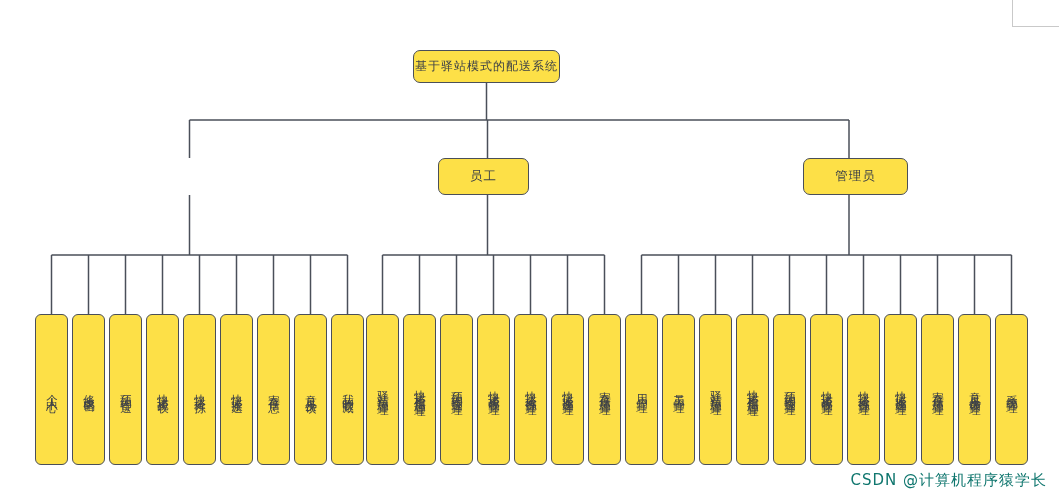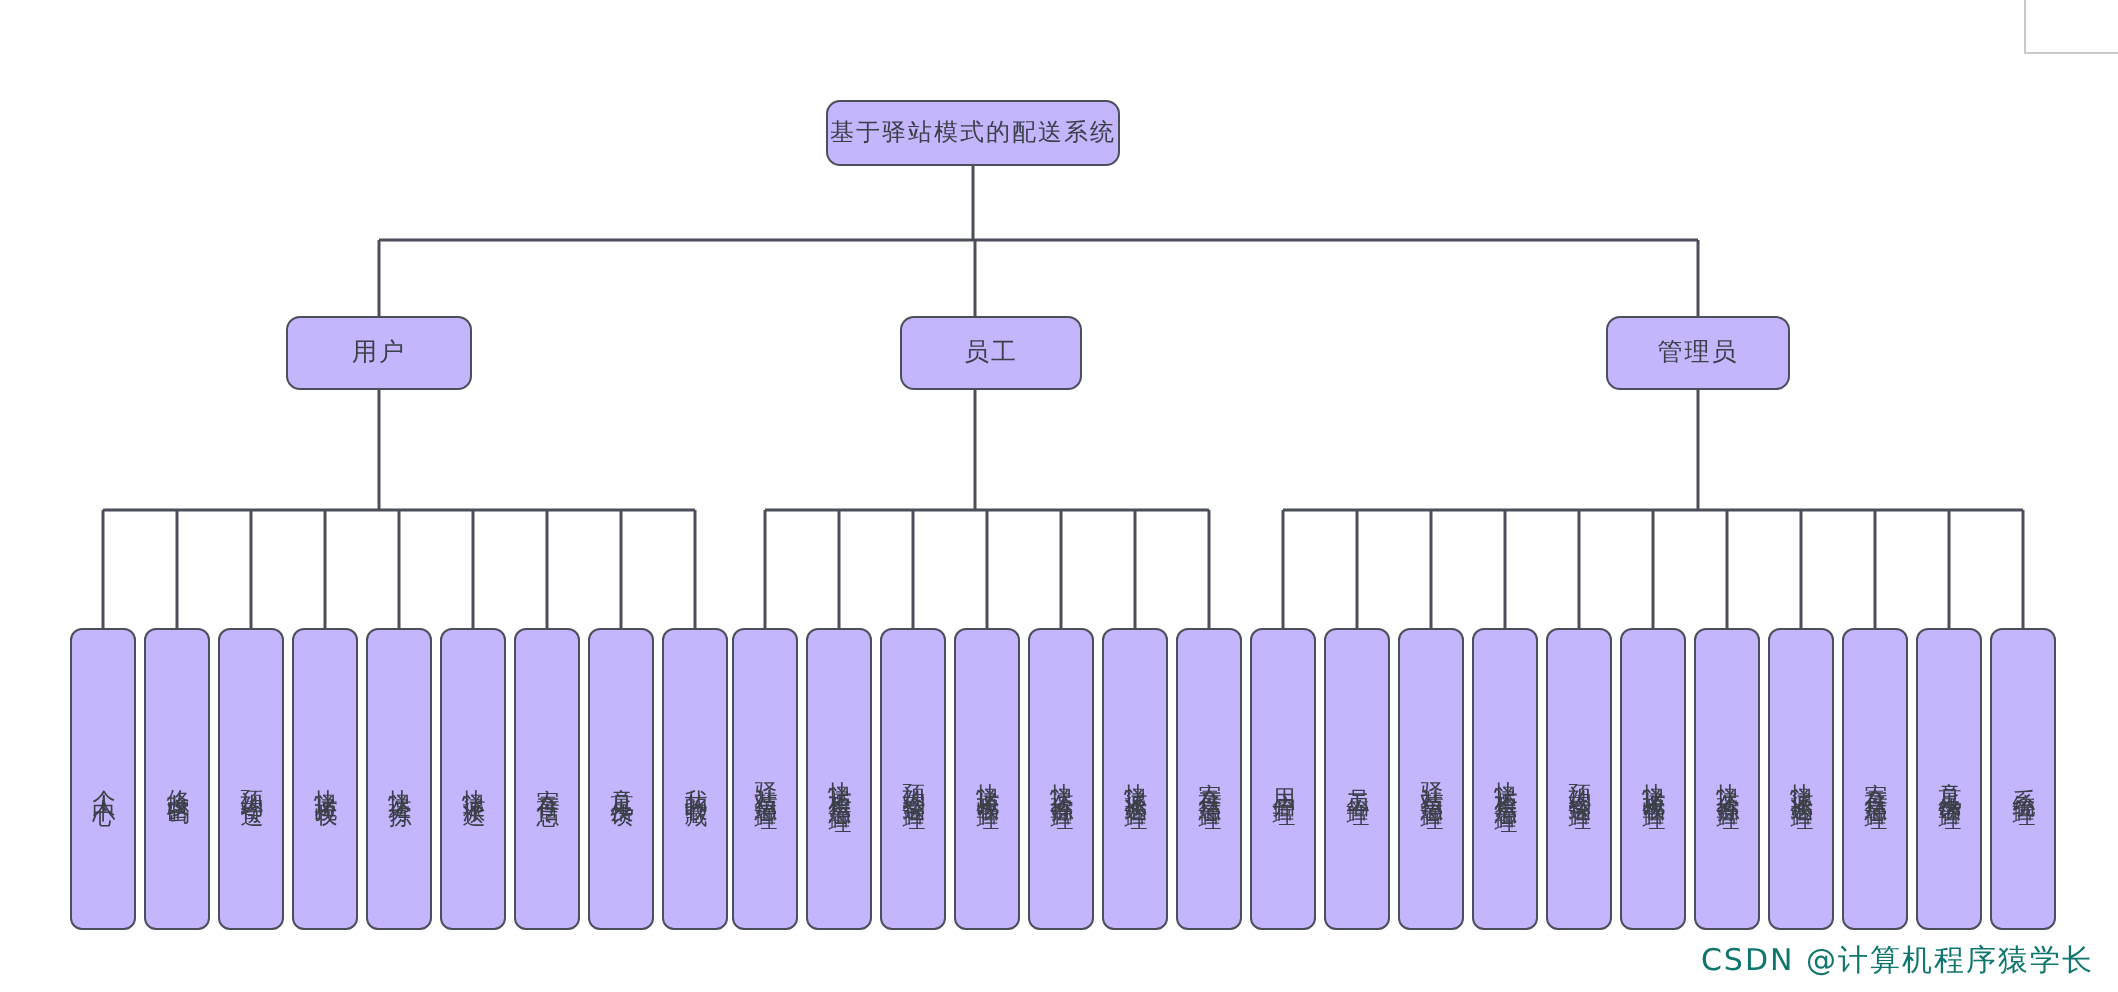--- a/index.html
+++ b/index.html
@@ -6,21 +6,21 @@
   body{
     width:1059px;height:496px;background:#ffffff;
     font-family:"DejaVu Sans","Liberation Sans",sans-serif;
     overflow:hidden;position:relative;
   }
   #canvas{position:absolute;left:0;top:0;width:1059px;height:496px;}
   #svg-links{position:absolute;left:0;top:0;width:1059px;height:496px;pointer-events:none;}
 
   .node{
     position:absolute;box-sizing:border-box;
-    background:#c4b5fd;
+    background:#fde047;
     border:1.6px solid #4a4f59;
     border-radius:7px;
     color:#3b3f47;
     display:flex;align-items:center;justify-content:center;
     text-align:center;
   }
   .node.root{font-size:12px;letter-spacing:1px;}
   .node.mid{font-size:12.5px;letter-spacing:1px;}
   .node.leaf{
     border-width:1.5px;border-radius:6px;
@@ -88,23 +88,20 @@
       <line x1="900.5" y1="255" x2="900.5" y2="314" stroke="#4a4f59" stroke-width="1.5"></line>
       <line x1="937.5" y1="255" x2="937.5" y2="314" stroke="#4a4f59" stroke-width="1.5"></line>
       <line x1="974.5" y1="255" x2="974.5" y2="314" stroke="#4a4f59" stroke-width="1.5"></line>
       <line x1="1011.5" y1="255" x2="1011.5" y2="314" stroke="#4a4f59" stroke-width="1.5"></line>
     </svg>
   <div class="corner-mark"></div>
   <div class="watermark">CSDN @计算机程序猿学长</div>
 <div class="node root" style="left: 413px; top: 50px; width: 147px; height: 33px;">
       <span>基于驿站模式的配送系统</span>
     </div>
-    <div class="node mid" style="left: 143px; top: 158px; width: 93px; height: 37px;">
-      <span>用户</span>
-    </div>
     <div class="node leaf" style="left: 35px; top: 314px; width: 33px; height: 151px;">
       <span class="vtext">个人中心</span>
     </div>
     <div class="node leaf" style="left: 72px; top: 314px; width: 33px; height: 151px;">
       <span class="vtext">修改密码</span>
     </div>
     <div class="node leaf" style="left: 109px; top: 314px; width: 33px; height: 151px;">
       <span class="vtext">预约寄送</span>
     </div>
     <div class="node leaf" style="left: 146px; top: 314px; width: 33px; height: 151px;">
@@ -118,21 +115,21 @@
     </div>
     <div class="node leaf" style="left: 257px; top: 314px; width: 33px; height: 151px;">
       <span class="vtext">寄存信息</span>
     </div>
     <div class="node leaf" style="left: 294px; top: 314px; width: 33px; height: 151px;">
       <span class="vtext">意见反馈</span>
     </div>
     <div class="node leaf" style="left: 331px; top: 314px; width: 33px; height: 151px;">
       <span class="vtext">我的收藏</span>
     </div>
-    <div class="node mid" style="left: 450px; top: 158px; width: 91px; height: 37px;">
+    <div class="node mid" style="left: 438px; top: 158px; width: 91px; height: 37px;">
       <span>员工</span>
     </div>
     <div class="node leaf" style="left: 366px; top: 314px; width: 33px; height: 151px;">
       <span class="vtext">驿站信息管理</span>
     </div>
     <div class="node leaf" style="left: 403px; top: 314px; width: 33px; height: 151px;">
       <span class="vtext">快递柜信息管理</span>
     </div>
     <div class="node leaf" style="left: 440px; top: 314px; width: 33px; height: 151px;">
       <span class="vtext">预约寄送管理</span>
@@ -142,21 +139,21 @@
     </div>
     <div class="node leaf" style="left: 514px; top: 314px; width: 33px; height: 151px;">
       <span class="vtext">快递分拣管理</span>
     </div>
     <div class="node leaf" style="left: 551px; top: 314px; width: 33px; height: 151px;">
       <span class="vtext">快递派送管理</span>
     </div>
     <div class="node leaf" style="left: 588px; top: 314px; width: 33px; height: 151px;">
       <span class="vtext">寄存信息管理</span>
     </div>
-    <div class="node mid" style="left: 803px; top: 158px; width: 92px; height: 37px;">
+    <div class="node mid" style="left: 803px; top: 158px; width: 105px; height: 37px;">
       <span>管理员</span>
     </div>
     <div class="node leaf" style="left: 625px; top: 314px; width: 33px; height: 151px;">
       <span class="vtext">用户管理</span>
     </div>
     <div class="node leaf" style="left: 662px; top: 314px; width: 33px; height: 151px;">
       <span class="vtext">员工管理</span>
     </div>
     <div class="node leaf" style="left: 699px; top: 314px; width: 33px; height: 151px;">
       <span class="vtext">驿站信息管理</span>

